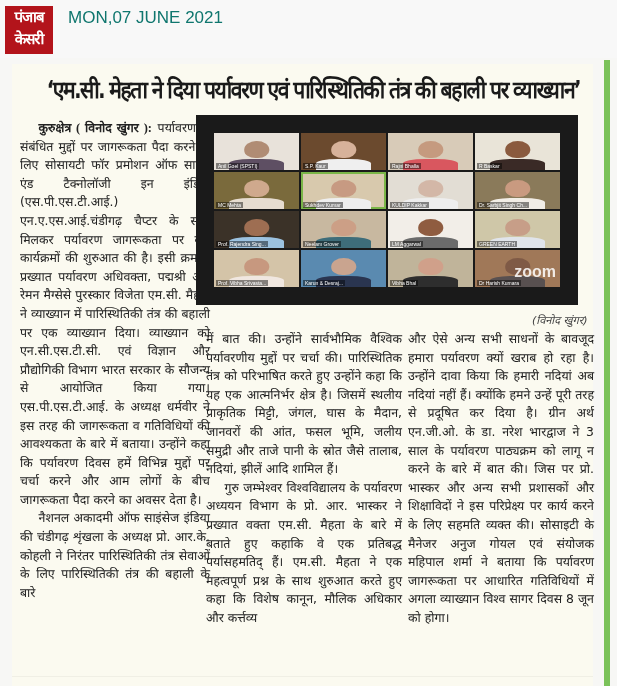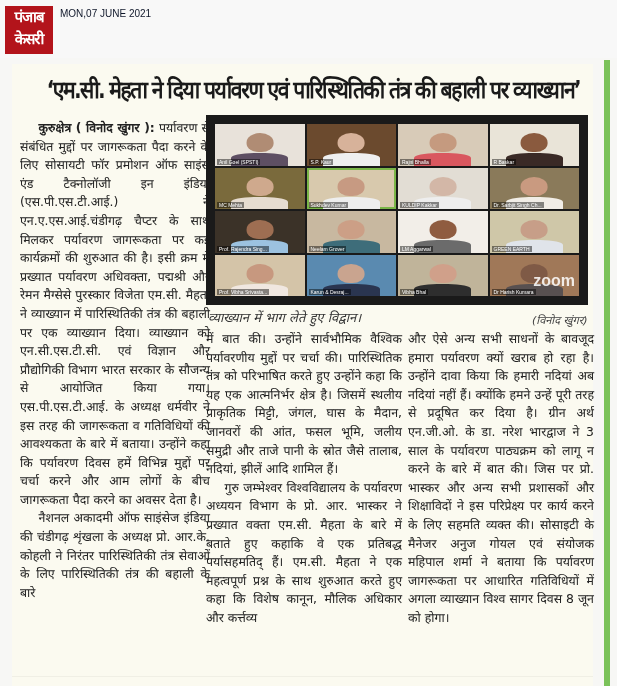--- a/index.html
+++ b/index.html
@@ -9,21 +9,21 @@
     font-family:"DejaVu Sans", sans-serif;
     position:relative;
   }
   .masthead { position:absolute; left:0; top:0; width:617px; height:58px; background:#f8f8f8; }
   .logo {
     position:absolute; left:5px; top:6px; width:48px; height:48px;
     background:#b3141b; color:#fff; font-weight:bold;
     display:flex; flex-direction:column; align-items:center; 
     font-size:15px; line-height:22px; letter-spacing:-1px;
   }
-  .edition-date { position:absolute; left:60px; top:8px; font-family:"Liberation Sans", sans-serif; font-size:10px; color:#0f172a; }
+  .edition-date { position:absolute; left:68px; top:8px; font-family:"Liberation Sans", sans-serif; font-size:17px; color:#0f766e; }
   .edition-name { position:absolute; left:56px; top:31px; font-family:"Liberation Sans", sans-serif; font-size:14.5px; color:#111; }
 
   .clip {
     position:absolute; left:12px; top:64px; width:581px; height:622px;
     background:#fbfaf0;
   }
   .green-bar { position:absolute; left:604px; top:60px; width:6px; height:626px; background:#7bc25a; }
 
   .headline {
     position:absolute; left:0; top:8px; width:581px; text-align:center;
@@ -34,25 +34,25 @@
 
   .col {
     position:absolute; font-family:"DejaVu Sans", sans-serif; font-size:12.4px; line-height:18.6px; color:#222;
     text-align:justify;
   }
   .col p { margin:0; }
   .col .indent { text-indent:1.5em; }
   .col1 { left:8px; top:55px; width:190px; }
   .col2 { left:194px; top:266px; width:196px; }
   .col3 { left:396px; top:266px; width:186px; }
-  .dateline { font-weight:bold; }
+  .dateline { font-weight:bold;font-family:Liberation Serif, serif; }
 
   .photo {
-    position:absolute; left:194px; top:51px; width:382px; height:190px;
-    background:#1a1a1a; padding:9px; box-sizing:border-box;
+    position:absolute; left:184px; top:51px; width:382px; height:190px;
+    background:#1a1a1a; padding:18px; box-sizing:border-box;
     display:grid; grid-template-columns:repeat(4,1fr); grid-template-rows:repeat(4,1fr); gap:2px;
   }
   .tile { position:relative; overflow:hidden; }
   .tile .face {
     position:absolute; left:50%; top:22%; width:30%; height:46%; transform:translateX(-50%);
     border-radius:50% 50% 45% 45%; background:#c9a38a;
   }
   .tile .body {
     position:absolute; left:18%; bottom:0; width:64%; height:30%; border-radius:40% 40% 0 0; background:#d9d9d9;
   }
@@ -167,21 +167,20 @@
         <div class="face" style="background: rgb(208, 160, 138);"></div>
         <div class="name">Vibha Bhal</div>
       </div>
       <div class="tile" style="background: rgb(160, 120, 88);">
         <div class="body" style="background: rgb(88, 80, 80);"></div>
         <div class="face" style="background: rgb(127, 90, 70);"></div>
         <div class="name">Dr Harish Kumara</div>
         <div class="zoom-mark">zoom</div>
       </div>
     </div>
-  <div class="caption">व्याख्यान में भाग लेते हुए विद्वान।</div>
   <div class="credit">(विनोद खुंगर)</div>
 
   <div class="col col2">
     <p>में बात की। उन्होंने सार्वभौमिक वैश्विक पर्यावरणीय मुद्दों पर चर्चा की। पारिस्थितिक तंत्र को परिभाषित करते हुए उन्होंने कहा कि यह एक आत्मनिर्भर क्षेत्र है। जिसमें स्थलीय प्राकृतिक मिट्टी, जंगल, घास के मैदान, जानवरों की आंत, फसल भूमि, जलीय समुद्री और ताजे पानी के स्रोत जैसे तालाब, नदियां, झीलें आदि शामिल हैं।</p>
     <p class="indent">गुरु जम्भेश्वर विश्वविद्यालय के पर्यावरण अध्ययन विभाग के प्रो. आर. भास्कर ने प्रख्यात वक्ता एम.सी. मैहता के बारे में बताते हुए कहाकि वे एक प्रतिबद्ध पर्यासहमतिद् हैं। एम.सी. मैहता ने एक महत्वपूर्ण प्रश्न के साथ शुरुआत करते हुए कहा कि विशेष कानून, मौलिक अधिकार और कर्त्तव्य</p>
   </div>
 
   <div class="col col3">
     <p>और ऐसे अन्य सभी साधनों के बावजूद हमारा पर्यावरण क्यों खराब हो रहा है। उन्होंने दावा किया कि हमारी नदियां अब नदियां नहीं हैं। क्योंकि हमने उन्हें पूरी तरह से प्रदूषित कर दिया है। ग्रीन अर्थ एन.जी.ओ. के डा. नरेश भारद्वाज ने 3 साल के पर्यावरण पाठ्यक्रम को लागू न करने के बारे में बात की। जिस पर प्रो. भास्कर और अन्य सभी प्रशासकों और शिक्षाविदों ने इस परिप्रेक्ष्य पर कार्य करने के लिए सहमति व्यक्त की। सोसाइटी के मैनेजर अनुज गोयल एवं संयोजक महिपाल शर्मा ने बताया कि पर्यावरण जागरूकता पर आधारित गतिविधियों में अगला व्याख्यान विश्व सागर दिवस 8 जून को होगा।</p>
   </div>

